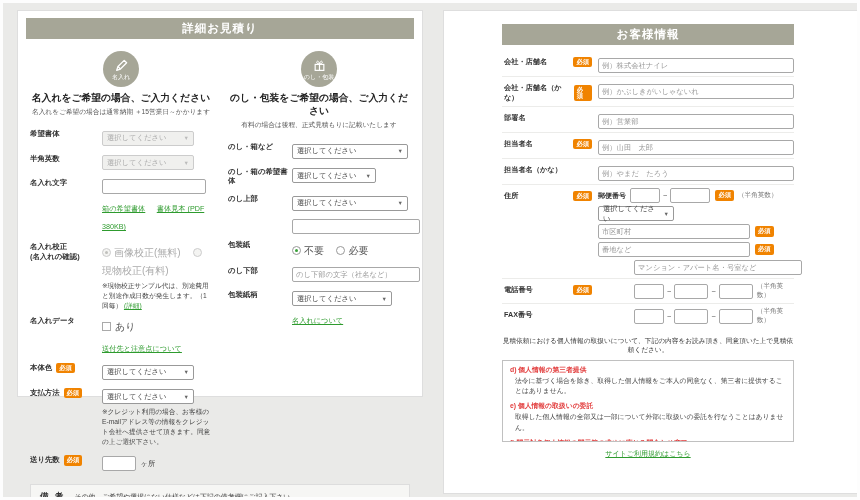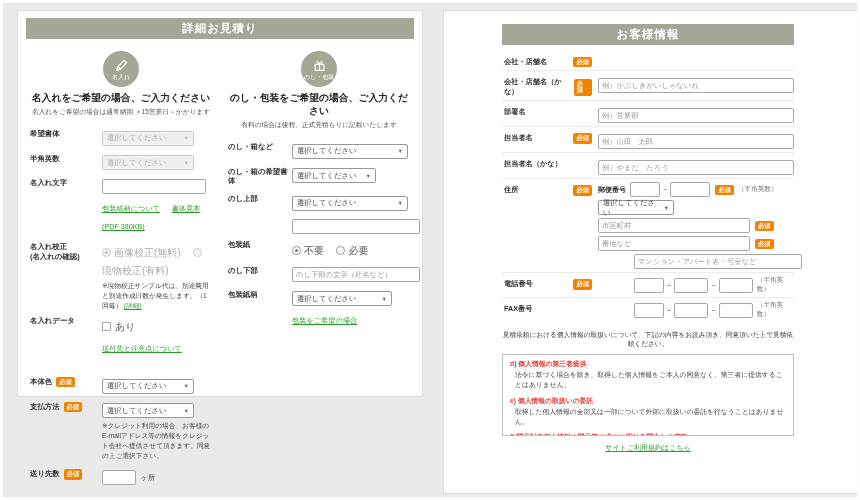--- a/index.html
+++ b/index.html
@@ -125,36 +125,36 @@
                 <span>選択してください</span>
                 <span class="caret">▼</span>
               </span></span>
         </div>
         <div class="frow" style="margin-bottom:2px">
           <span class="flbl">名入れ文字</span>
           <span class="fctl"><input type="text" style="width: 104px;"></span>
         </div>
         <div class="frow links-row" style="margin-left:72px">
           <span>
-            <a class="glink">包装紙柄について</a>
+            <a class="glink">箱の希望書体</a>
             <a class="glink">書体見本 (PDF 380KB)</a>
           </span>
         </div>
         <div class="frow" style="margin-bottom:2px">
           <span class="flbl">
             <span>名入れ校正</span><br>
             <span>(名入れの確認)</span>
           </span>
           <span class="fctl" style="padding-top:3px">
             <span class="radio dis sel"></span><span class="rlabel dim">画像校正(無料)</span>
             <span class="radio dis"></span><span class="rlabel dim">現物校正(有料)</span>
             <div class="note"><span>※現物校正サンプル代は、別途費用と別途作成日数が発生します。（1回毎）</span> <a class="glink" style="font-size:6.7px">(詳細)</a></div>
           </span>
         </div>
-        <div class="frow" style="margin-bottom:19px">
+        <div class="frow" style="margin-bottom:5px">
           <span class="flbl">名入れデータ</span>
           <span class="fctl" style="padding-top:3px">
             <span class="cbox"></span><span class="rlabel">あり</span>
             <div style="margin-top:3px"><a class="glink">送付先と注意点について</a></div>
           </span>
         </div>
         <div class="frow">
           <span class="flbl"><span>本体色</span><span class="badge">必須</span></span>
           <span class="fctl"><span class="dd" style="width:92px">
                 <span>選択してください</span>
@@ -224,21 +224,21 @@
           <span class="flbl">のし下部</span>
           <span class="fctl"><input type="text" style="width: 128px;" placeholder="のし下部の文字（社名など）"></span>
         </div>
         <div class="frow">
           <span class="flbl">包装紙柄</span>
           <span class="fctl">
             <span class="dd" style="width:100px">
                 <span>選択してください</span>
                 <span class="caret">▼</span>
               </span>
-            <div style="margin-top:3px"><a class="glink">包装をご希望の場合</a></div>
+            <div style="margin-top:3px"><a class="glink">名入れについて</a></div>
           </span>
         </div>
       </div>
     </div>
 
     <div class="remarks">
       <div class="remarks-head">
         <span class="remarks-title">備 考</span>
         <span class="remarks-note">その他、ご希望や選択にない仕様などは下記の備考欄にご記入下さい。</span>
       </div>
@@ -249,20 +249,21 @@
   <div id="right-panel" class="panel">
     <div class="rp-inner">
       <div class="hdr-bar">お客様情報</div>
       <div style="height:6px"></div>
 
       <div class="rrow first">
         <span class="r-lbl">
             <span>会社・店舗名</span>
             <span class="badge">必須</span>
           </span>
+        <span class="r-ctl"><input type="text" class="full" placeholder="例）株式会社ナイレ" style=""></span>
       </div>
       <div class="rrow">
         <span class="r-lbl">
             <span>会社・店舗名（かな）</span>
             <span class="badge">必須</span>
           </span>
         <span class="r-ctl"><input type="text" class="full" placeholder="例）かぶしきがいしゃないれ" style=""></span>
       </div>
       <div class="rrow">
         <span class="r-lbl">

